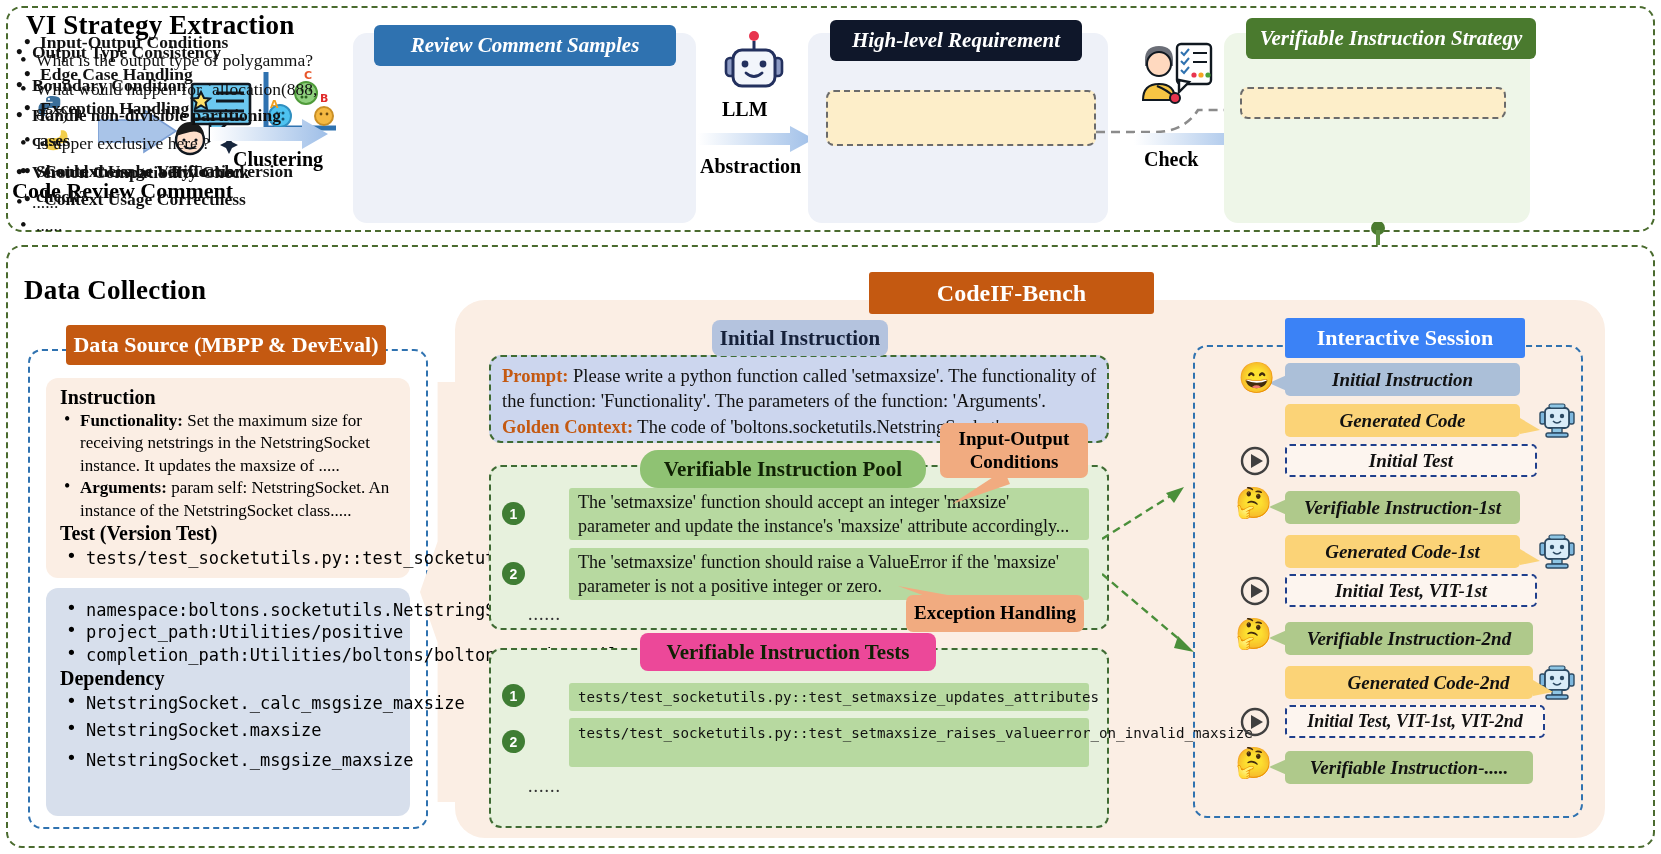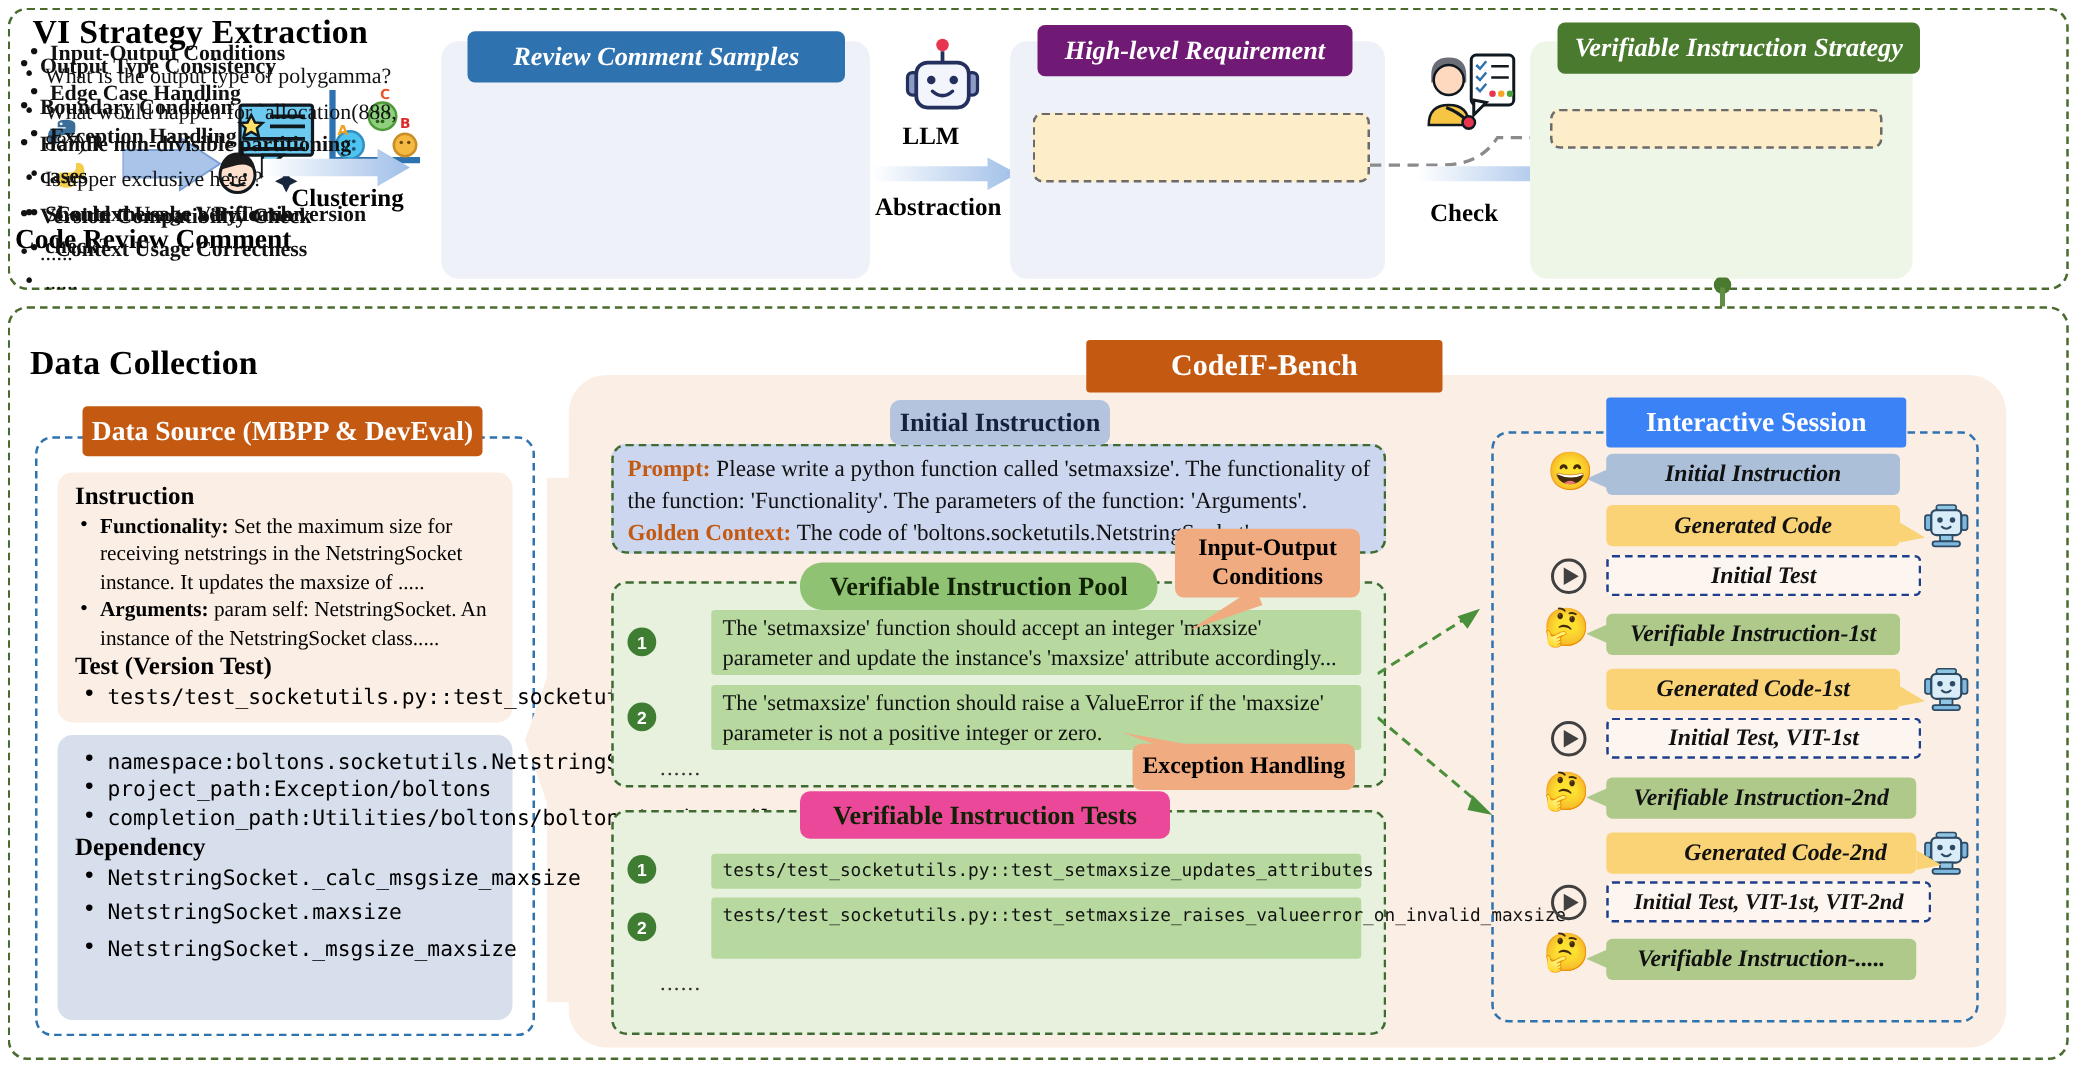--- a/index.html
+++ b/index.html
@@ -73,21 +73,21 @@
   }
   #hdr-review{ left:374px; top:25px; width:302px; height:41px; background:#2f72b0; }
   #review-list{ position:absolute; left:18px; top:48px; width:320px; }
   #review-list li{ margin-bottom:4px; font-size:17.5px;}
 
   
   #card-req{
     left:808px; top:33px; width:300px; height:190px;
     background:#eef1f8;
   }
-  #hdr-req{ left:830px; top:20px; width:252px; height:41px; background:#701a75; }
+  #hdr-req{ left:830px; top:20px; width:252px; height:41px; background:#0f172a; }
   #req-list{ position:absolute; left:14px; top:40px; width:285px; }
   #req-list li{ margin-bottom:2px; }
   #req-highlight{
     position:absolute; left:826px; top:90px; width:270px; height:56px;
     background:#fdeec9; border:2px dashed #6b6b6b; border-radius:8px;
     z-index:1;
   }
 
   
   #card-vis{
@@ -102,21 +102,21 @@
     background:#fdeec9; border:2px dashed #6b6b6b; border-radius:8px;
     z-index:1;
   }
 
   
   .caption{ position:absolute; font-weight:bold; font-size:20px; color:#000; }
   #cap-crc{ left:12px; top:178px; font-size:22px; }
   #cap-clustering{ left:233px; top:148px; }
   #cap-llm{ left:722px; top:98px; }
   #cap-abstraction{ left:700px; top:155px; }
-  #cap-check{ left:1144px; top:160px; }
+  #cap-check{ left:1144px; top:148px; }
 
   
   #hdr-codeif{ left:869px; top:272px; width:285px; height:42px; background:#c45911;
                font-style:normal; font-size:24px; border-radius:3px;}
   #bench-bg{
     position:absolute; left:455px; top:300px; width:1150px; height:538px;
     background:#fbeee4; border-radius:30px;
   }
 
   
@@ -397,21 +397,21 @@
       <ul class="dlist" style="margin-top:2px;">
         <li class="m mono">tests/test_socketutils.py::test_socketutils_netstrin</li>
       </ul>
     </div>
   </div>
 
   <div id="ds-inner2">
     <div style="padding:9px 14px 0 14px;">
       <ul class="dlist" style="margin-top:2px;">
         <li class="m mono">namespace:boltons.socketutils.NetstringSocket.setmaxsize</li>
-        <li class="m mono">project_path:Exception/boltons</li>
+        <li class="m mono">project_path:Utilities/positive</li>
         <li class="m mono">completion_path:Utilities/boltons/boltons/socketutils.py</li>
       </ul>
       <div class="sub-h" style="margin-top:1px">Dependency</div>
       <ul class="dlist" style="margin-top:2px;">
         <li class="m mono" style="margin-bottom:4px">NetstringSocket._calc_msgsize_maxsize</li>
         <li class="m mono" style="margin-bottom:8px">NetstringSocket.maxsize</li>
         <li class="m mono">NetstringSocket._msgsize_maxsize</li>
       </ul>
     </div>
   </div>

